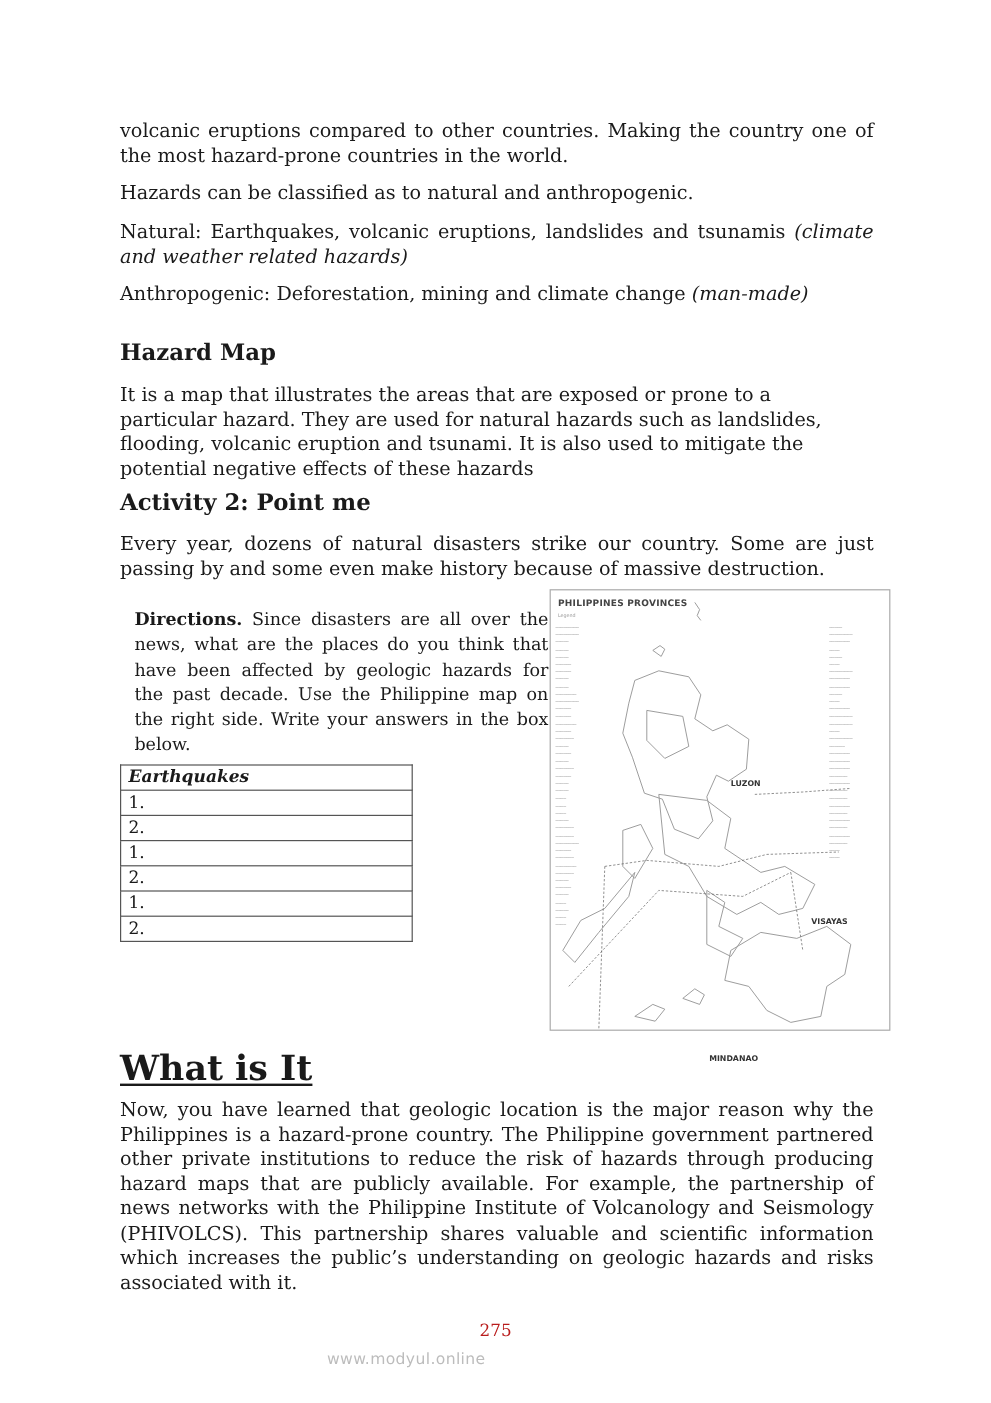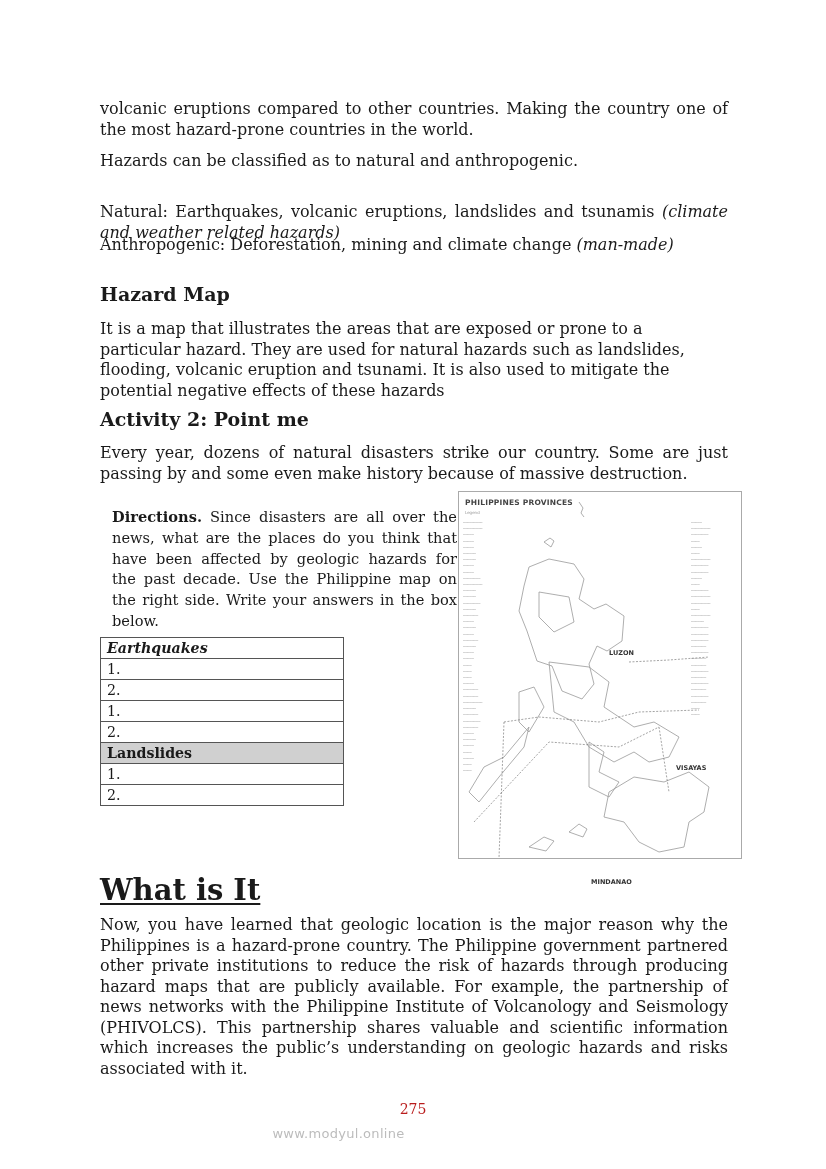--- a/index.html
+++ b/index.html
@@ -24,21 +24,21 @@
   .pagenum { position:absolute; left:0; width:826px; top:1101px; text-align:center; font-size:14px; color:#b91c1c; }
   .site { position:absolute; left:0; width:677px; top:1126px; text-align:center; font-family:"DejaVu Sans", sans-serif; font-size:13px; color:#bcbcbc; letter-spacing:0.3px; }
 </style>
 </head>
 <body>
 
 <div class="page">
 
   <p class="p" style="top:99px;">volcanic eruptions compared to other countries. Making the country one of the most hazard-prone countries in the world.</p>
   <p class="p" style="top:151px;">Hazards can be classified as to natural and anthropogenic.</p>
-  <p class="p" style="top:183px;margin-top:19px;"><span>Natural: Earthquakes, volcanic eruptions, landslides and tsunamis </span><i>(climate and weather related hazards)</i></p>
+  <p class="p" style="top:183px;"><span>Natural: Earthquakes, volcanic eruptions, landslides and tsunamis </span><i>(climate and weather related hazards)</i></p>
   <p class="p" style="top:235px;"><span>Anthropogenic: Deforestation, mining and climate change </span><i>(man-made)</i></p>
 
   <h2 class="h2" style="top:283px;">Hazard Map</h2>
   <p class="p" style="top:319px; width:610px; text-align:left;">It is a map that illustrates the areas that are exposed or prone to a particular hazard. They are used for natural hazards such as landslides, flooding, volcanic eruption and tsunami. It is also used to mitigate the potential negative effects of these hazards</p>
 
   <h2 class="h2" style="top:408px;">Activity 2: Point me</h2>
   <p class="p" style="top:443px;">Every year, dozens of natural disasters strike our country. Some are just passing by and some even make history because of massive destruction.</p>
 
   <p class="dir"><b>Directions.</b><span> Since disasters are all over the news, what are the places do you think that have been affected by geologic hazards for the past decade. Use the Philippine map on the right side. Write your answers in the box below.</span></p>
 
@@ -51,23 +51,20 @@
           <td>1.</td>
         </tr>
       <tr>
           <td>2.</td>
         </tr>
       <tr>
           <td>1.</td>
         </tr>
       <tr>
           <td>2.</td>
-        </tr>
-      <tr class="hdr">
-          <td>Landslides</td>
         </tr>
       <tr>
           <td>1.</td>
         </tr>
       <tr>
           <td>2.</td>
         </tr>
     </tbody>
   </table>
 

